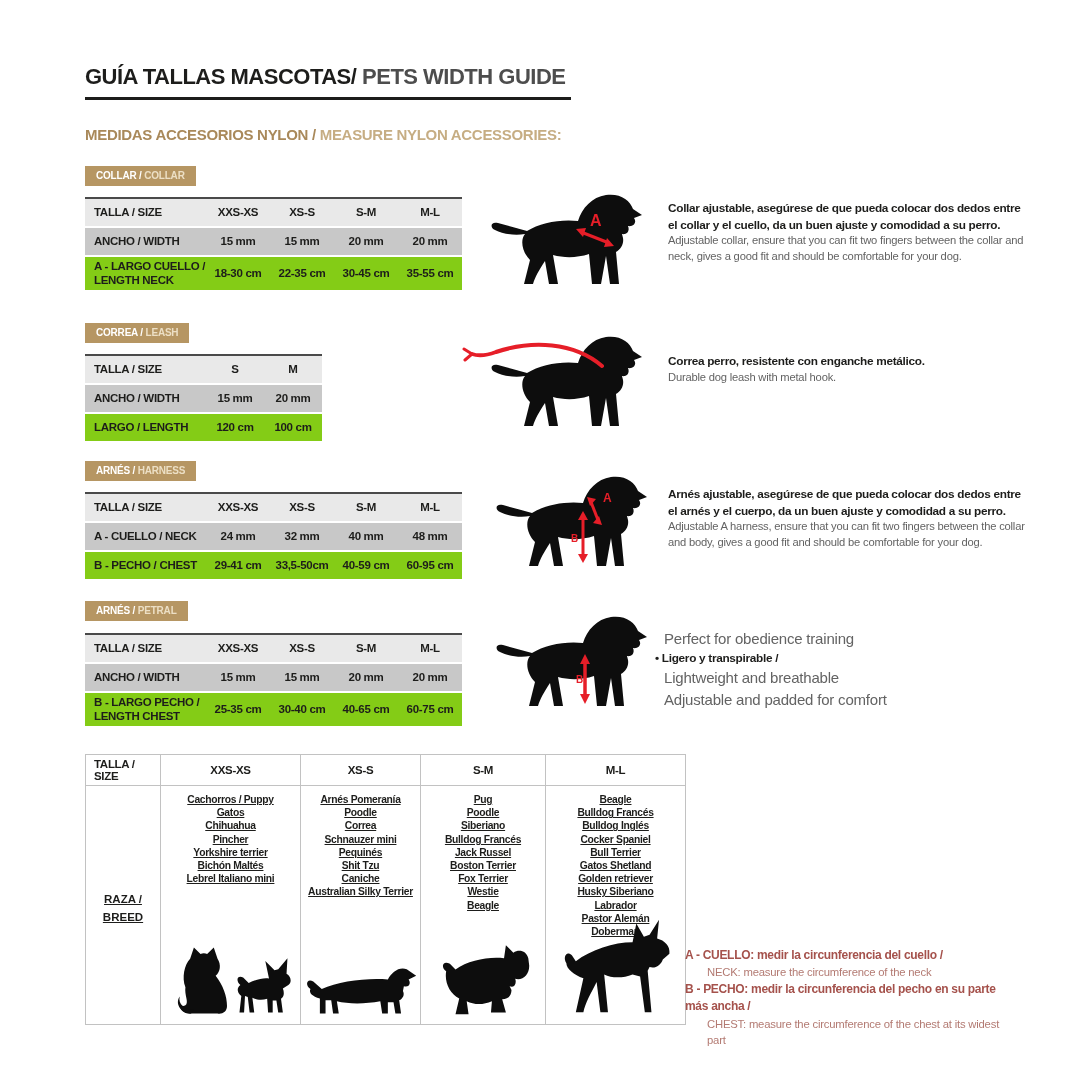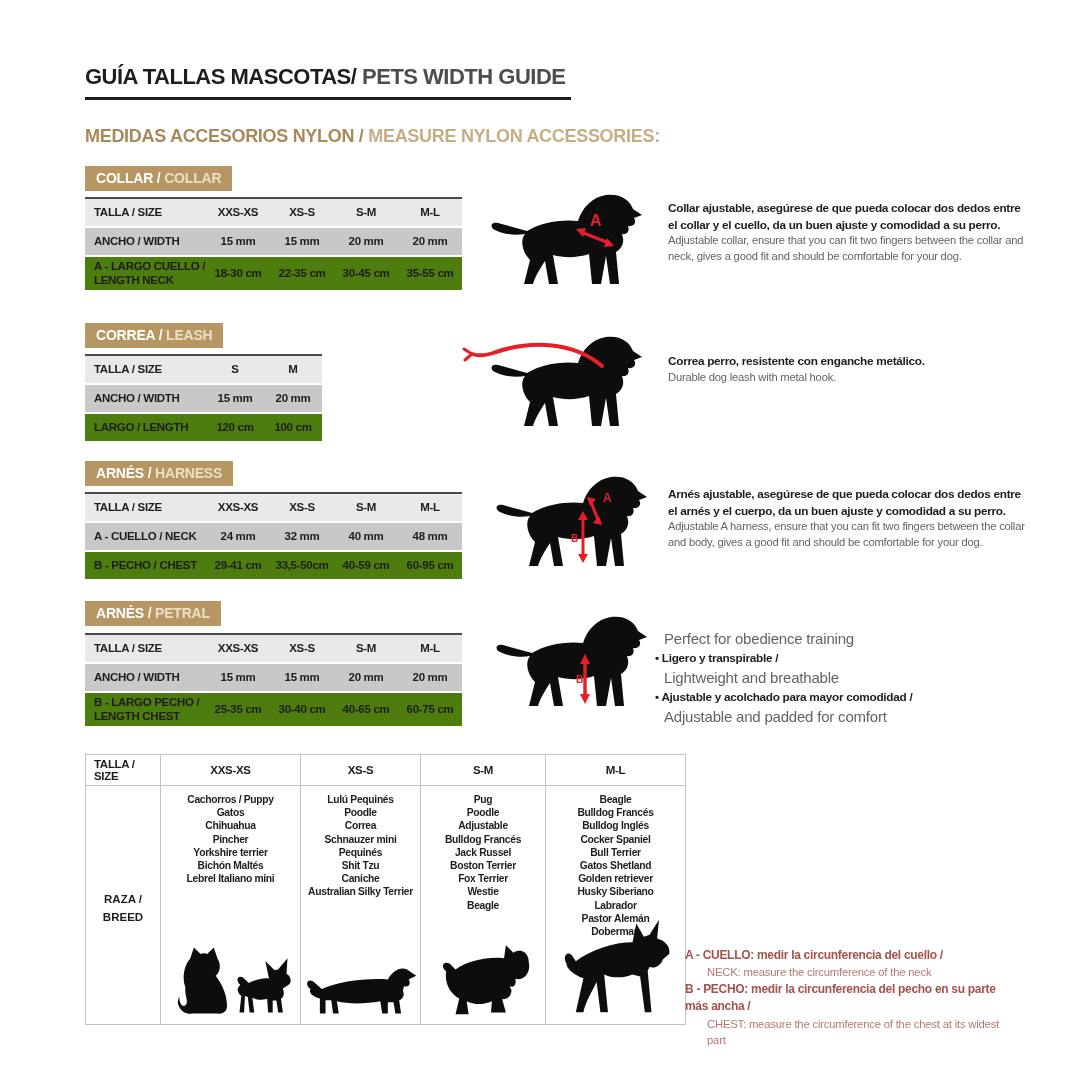--- a/index.html
+++ b/index.html
@@ -4,35 +4,35 @@
 <style>
   html,body{margin:0;padding:0;background:#fff;}
   *{box-sizing:border-box;}
   body{font-family:"Liberation Sans", sans-serif;color:#1d1d1b;}
   #page{position:relative;width:1080px;height:1080px;background:#fff;overflow:hidden;}
 
   
   .title{position:absolute;left:85px;top:64px;font-size:22px;font-weight:700;letter-spacing:-0.5px;
          border-bottom:3px solid #1d1d1b;padding-bottom:7px;padding-right:6px;white-space:nowrap;}
   .title .t-en{color:#4d4d4d;}
-  .subtitle{position:absolute;left:85px;top:126px;font-size:18px;font-weight:700;letter-spacing:-0.3px;white-space:nowrap;}
+  .subtitle{position:absolute;left:85px;top:126px;font-size:15px;font-weight:700;letter-spacing:-0.3px;white-space:nowrap;}
   .subtitle .s-es{color:#a9895a;}
   .subtitle .s-en{color:#c6ad83;}
 
   
-  .badge{position:absolute;background:#b69663;color:#fff;font-weight:700;font-size:14px;
+  .badge{position:absolute;background:#b69663;color:#fff;font-weight:700;font-size:10px;
          padding:4px 11px 5px 11px;letter-spacing:-0.2px;white-space:nowrap;}
   .badge .b-en{color:#ecdfc5;}
 
   
   .stable{position:absolute;border-top:2px solid #4a4a4a;display:block;}
   .trow{display:flex;border-bottom:2px solid #fff;}
   .trow.light{background:#e9e9e9;}
   .trow.gray{background:#c8c8c8;}
-  .trow.white{background:#4d7c0f;}
+  .trow.white{background:#84cc16;}
   .tcell{display:flex;align-items:center;font-weight:700;font-size:11.5px;letter-spacing:-0.3px;
          color:#1d1d1b;min-height:27px;padding:2px 0;white-space:pre-line;line-height:1.25;}
   .tlabel{justify-content:flex-start;padding-left:9px;}
   .tval{justify-content:center;text-align:center;}
 
   
   .dogbox{position:absolute;}
 
   
   .desc{position:absolute;width:358px;line-height:1.4;}
@@ -45,21 +45,21 @@
   .bullet-en{font-size:15px;color:#636363;padding-left:9px;letter-spacing:-0.2px;}
 
   
   .breed-table{position:absolute;left:85px;top:754px;width:601px;border:1px solid #c2c2c2;}
   .bt-header{display:flex;border-bottom:1px solid #c2c2c2;}
   .bt-hcell{height:30px;display:flex;align-items:center;justify-content:center;font-weight:700;
             font-size:11.5px;letter-spacing:-0.3px;border-right:1px solid #c2c2c2;}
   .bt-hcell:last-child{border-right:none;}
   .bt-hcell.first{justify-content:flex-start;padding-left:8px;}
   .bt-body{display:flex;height:238px;}
-  .bt-cell{position:relative;border-right:1px solid #c2c2c2;padding-top:7px;}
+  .bt-cell{position:relative;border-right:1px solid #c2c2c2;padding-top:7px;text-decoration:underline;}
   .bt-cell:last-child{border-right:none;}
   .bt-label{display:flex;align-items:center;justify-content:center;text-align:center;
             font-weight:700;font-size:11.5px;white-space:pre-line;line-height:1.5;}
   .breed-line{font-weight:700;font-size:10.3px;text-align:center;line-height:13.2px;letter-spacing:-0.3px;}
   .animal{position:absolute;bottom:6px;}
 
   
   .notes{position:absolute;left:685px;top:947px;width:316px;line-height:1.45;}
   .note-bold{color:#a5524c;font-weight:700;font-size:12px;letter-spacing:-0.3px;}
   .note-normal{color:#b37a72;font-size:11.3px;padding-left:22px;letter-spacing:-0.2px;}
@@ -242,21 +242,20 @@
         <path d="M98,46 l-5,10 h10 z"></path>
         <path d="M98,96 l-5,-10 h10 z"></path>
         <text x="89" y="75" font-size="10" font-weight="bold" font-family="Liberation Sans, sans-serif">B</text>
       </g>
     </svg>
   </div>
   <div class="bullets" style="left:655px;top:628px;">
     <div class="bullet-en">Perfect for obedience training</div>
     <div class="bullet-es">Ligero y transpirable /</div>
     <div class="bullet-en">Lightweight and breathable</div>
-    <div class="bullet-es">Ajustable y acolchado para mayor comodidad /</div>
     <div class="bullet-en">Adjustable and padded for comfort</div>
   </div>
 
   <div class="breed-table">
     <div class="bt-header">
       <div class="bt-hcell first" style="width:75px;">TALLA /  SIZE</div>
       <div class="bt-hcell" style="width:140px;">XXS-XS</div>
       <div class="bt-hcell" style="width:120px;">XS-S</div>
       <div class="bt-hcell" style="width:125px;">S-M</div>
       <div class="bt-hcell" style="width:139px;">M-L</div>
@@ -279,39 +278,39 @@
           <path fill="#0d0d0d" d="M16,14 L20,2 L27,9 C29,8 32,8 34,9 L41,2 L45,14 C49,20 48,28 43,32 C51,42 55,54 55,64 C55,70 50,73 45,72 L18,72 C10,73 4,68 5,61 C6,64 10,65 12,62 C14,58 10,52 11,44 C7,34 10,20 16,14 Z"></path>
           <path fill="#0d0d0d" d="M17,72 C5,71 0,61 5,54 C3,62 10,68 20,68 Z"></path>
         </svg>
         <svg class="animal" style="left:72px;" width="60" height="68" viewBox="0 0 65 70">
           <path fill="#0d0d0d" d="M8,36 C3,32 4,25 11,28 L17,34 C25,30 33,28 39,29 L35,10 L45,20 L49,19 L59,7 L58,24 C63,27 64,33 60,36 L54,40 C56,45 55,49 52,51 L54,66 L49,66 L47,53 L43,53 L43,66 L38,66 L37,51 C31,53 25,52 21,50 L23,66 L18,66 L16,49 L13,48 L12,66 L7,66 L9,48 C4,44 4,39 8,36 Z"></path>
         </svg>
       </div>
 
       <div class="bt-cell" style="width:120px;">
         <div>
-            <div class="breed-line">Lulú Pequinés</div>
+            <div class="breed-line">Arnés Pomeranía</div>
             <div class="breed-line">Poodle</div>
             <div class="breed-line">Correa</div>
             <div class="breed-line">Schnauzer mini</div>
             <div class="breed-line">Pequinés</div>
             <div class="breed-line">Shit Tzu</div>
             <div class="breed-line">Caniche</div>
             <div class="breed-line">Australian Silky Terrier</div>
           </div>
         <svg class="animal" style="left:0px;" width="118" height="58" viewBox="0 0 125 60">
           <path fill="#0d0d0d" d="M10,30 C4,26 6,18 13,22 L22,30 C40,22 70,18 92,20 C96,12 104,6 112,9 L122,16 L114,20 C117,24 114,29 109,27 L108,32 C110,36 108,40 104,42 L106,56 L100,56 L98,44 L92,44 L92,56 L86,56 L84,43 C68,46 50,46 38,43 L40,56 L34,56 L32,42 L26,42 L26,56 L20,56 L20,40 C12,38 8,34 10,30 Z"></path>
         </svg>
       </div>
 
       <div class="bt-cell" style="width:125px;">
         <div>
             <div class="breed-line">Pug</div>
             <div class="breed-line">Poodle</div>
-            <div class="breed-line">Adjustable</div>
+            <div class="breed-line">Siberiano</div>
             <div class="breed-line">Bulldog Francés</div>
             <div class="breed-line">Jack Russel</div>
             <div class="breed-line">Boston Terrier</div>
             <div class="breed-line">Fox Terrier</div>
             <div class="breed-line">Westie</div>
             <div class="breed-line">Beagle</div>
           </div>
         <svg class="animal" style="left:15px;" width="95" height="84" viewBox="0 0 100 90">
           <path fill="#0d0d0d" d="M10,40 C4,36 6,28 14,32 L20,38 C34,28 56,24 72,26 L74,12 L82,20 C88,16 96,18 98,26 L99,34 C99,44 92,50 84,48 C86,54 82,58 78,56 L80,60 C80,66 76,70 70,70 L74,84 L58,84 L59,72 C50,76 40,76 32,72 L34,86 L20,86 L24,69 C14,64 8,52 10,40 Z"></path>
         </svg>

